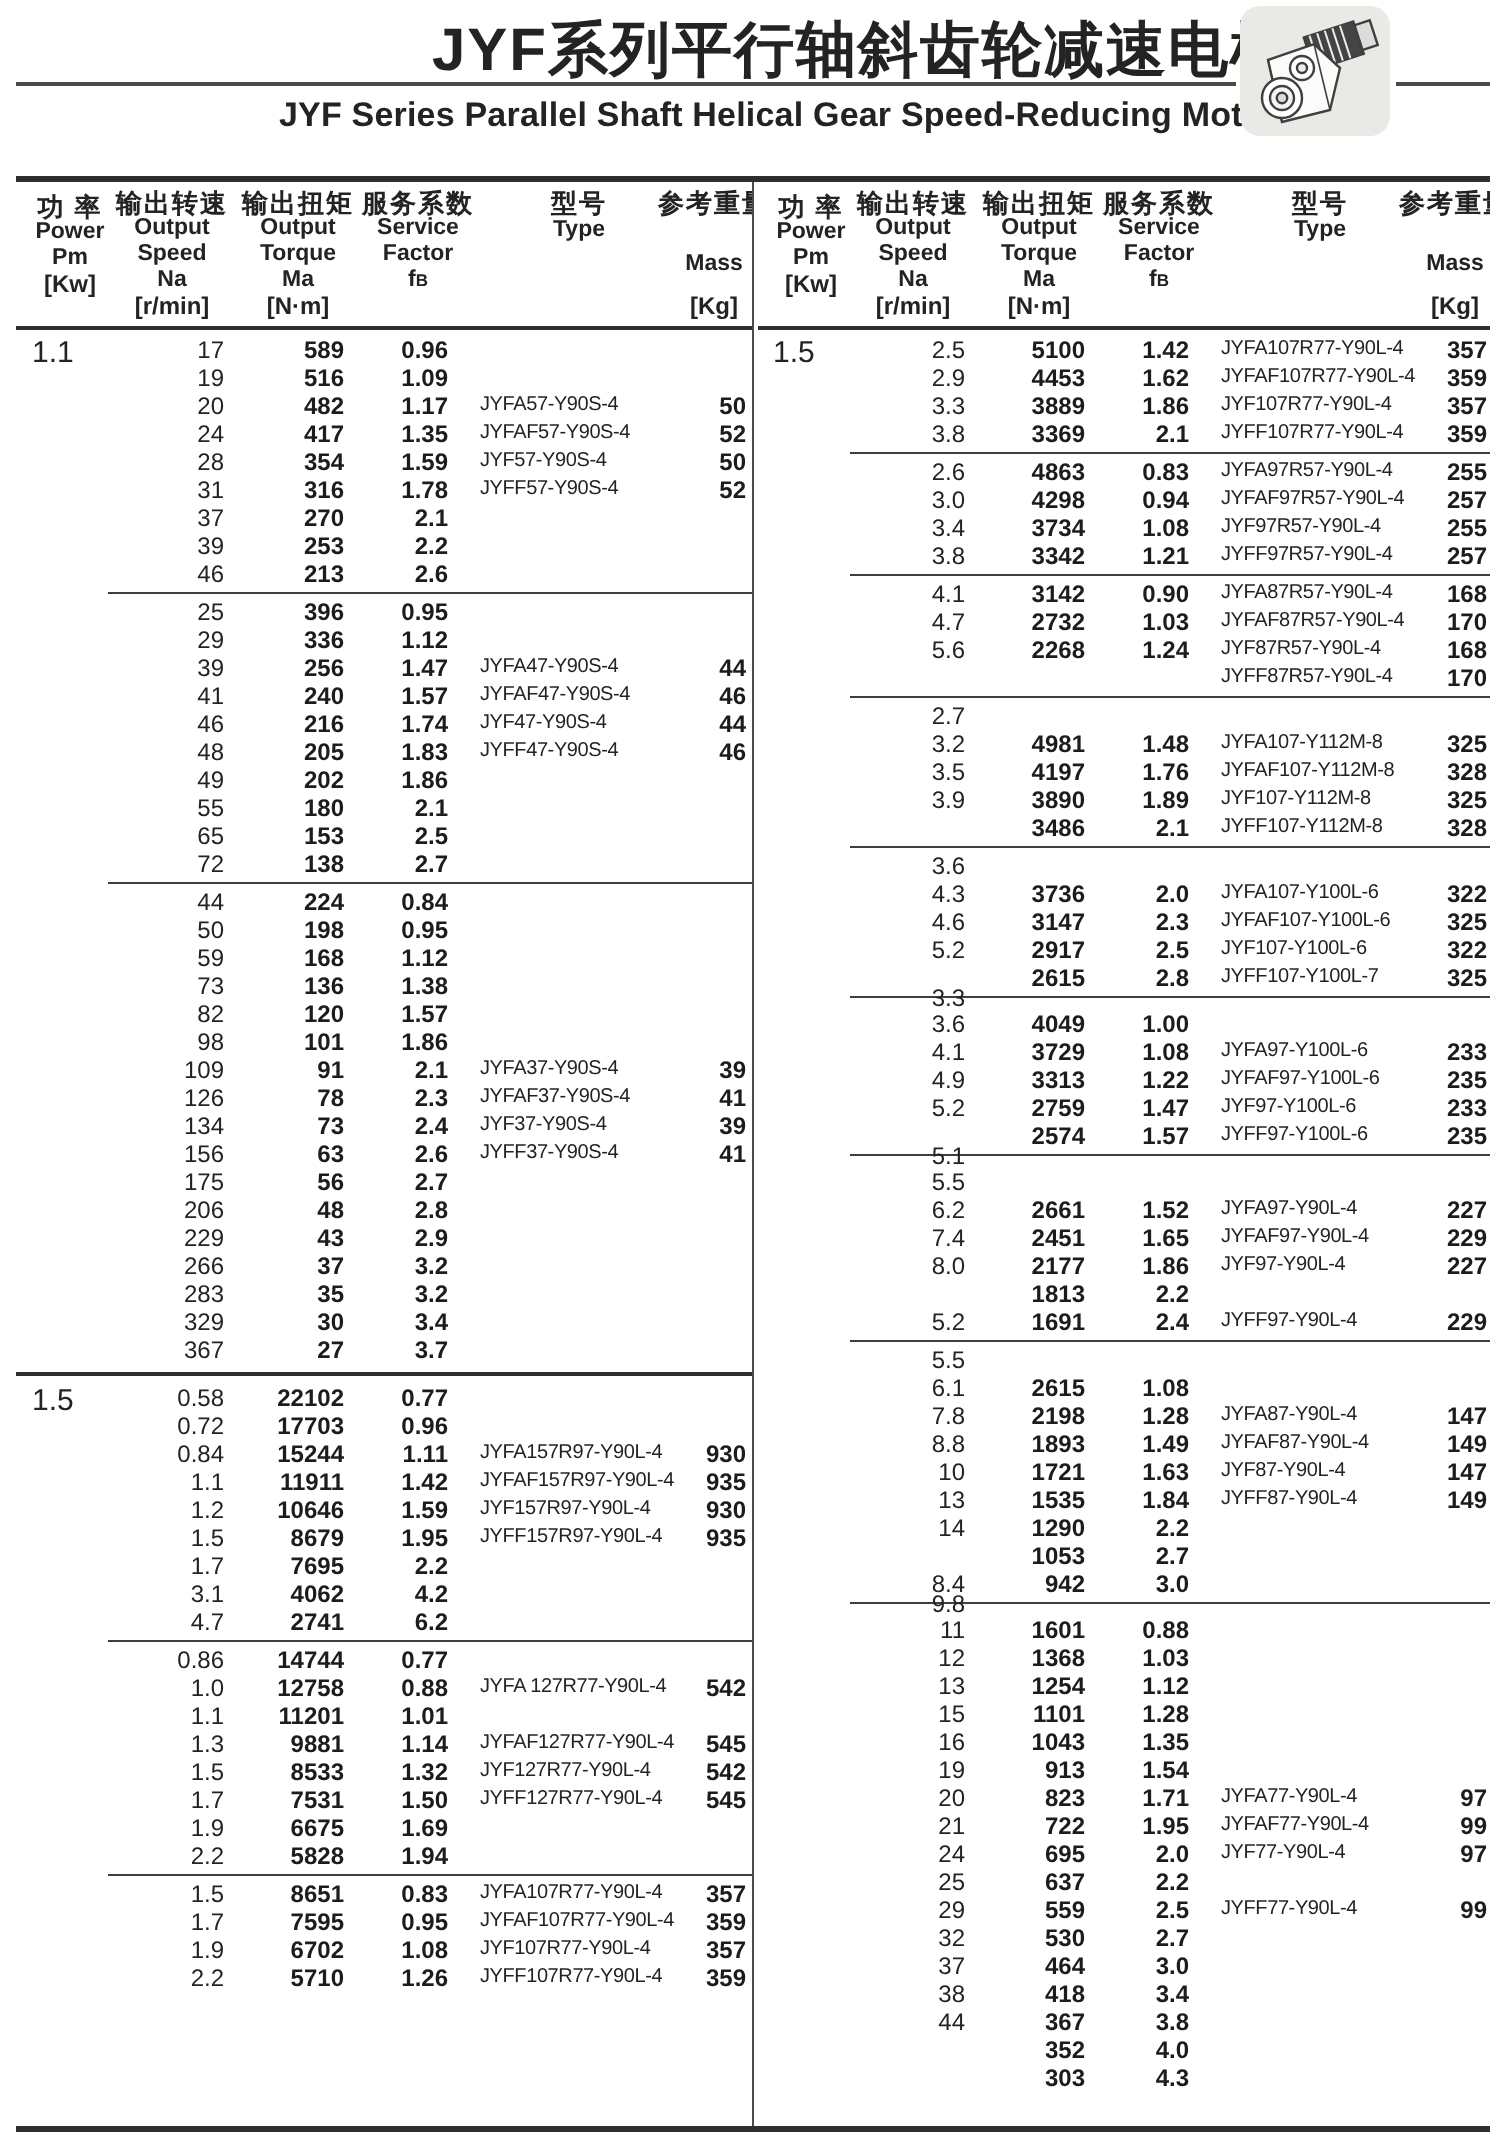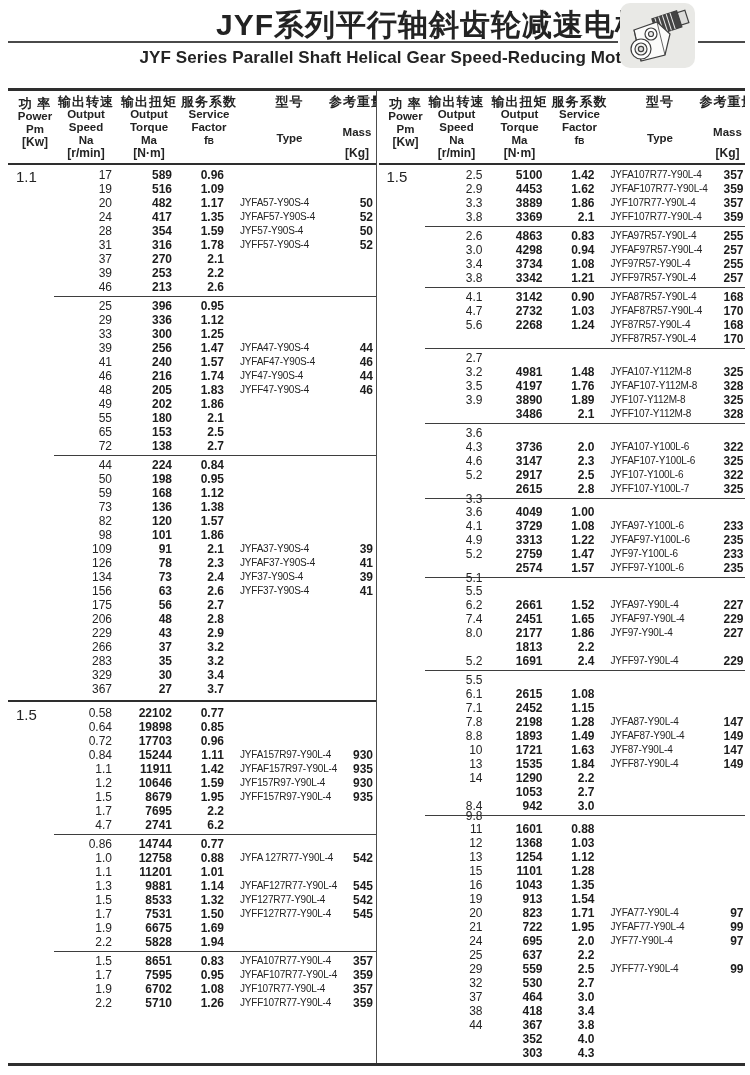--- a/index.html
+++ b/index.html
@@ -21,21 +21,21 @@
   .half.right{padding-left:2px;}
   
   .thead{display:grid;grid-template-columns:46px 64px 62px 58px 103px 32px;
          border-bottom:2px solid #2e2e2e;height:65px;padding:4px 0 3px;}
   .hc{display:flex;flex-direction:column;align-items:center;font-weight:bold;line-height:13px;}
   .hc .zh{font-size:13px;letter-spacing:1px;white-space:nowrap;}
   .hc .en{font-size:11.5px;white-space:nowrap;}
   .hc .sym{font-size:11.5px;}
   .hc .sym .sub{font-size:8.5px;}
   .hc .unit{font-size:12px;white-space:nowrap;}
-  .hc.type .en{margin-top:24px;}
+  .hc.type .en{margin-top:1px;}
   .hc.mass{height:100%;}
   .hc.mass .en{margin-top:18px;}
   .hc.mass .unit{margin-top:auto;}
   
   .tbody{padding-top:1px;}
   .section{display:grid;grid-template-columns:46px 1fr;}
   .power{font-size:15px;padding:2px 0 0 8px;}
   .groups{padding:1px 0;}
   .group{padding:1px 0;}
   .gdiv{border-top:1.5px solid #3e3e3e;margin:1px 0;}
@@ -200,27 +200,20 @@
                   <div class="c-mass"></div>
                 </div>
                 <div class="row">
                   <div class="c-speed">29</div>
                   <div class="c-torque">336</div>
                   <div class="c-factor">1.12</div>
                   <div class="c-type"></div>
                   <div class="c-mass"></div>
                 </div>
                 <div class="row">
-                  <div class="c-speed">33</div>
-                  <div class="c-torque">300</div>
-                  <div class="c-factor">1.25</div>
-                  <div class="c-type"></div>
-                  <div class="c-mass"></div>
-                </div>
-                <div class="row">
                   <div class="c-speed">39</div>
                   <div class="c-torque">256</div>
                   <div class="c-factor">1.47</div>
                   <div class="c-type">JYFA47-Y90S-4</div>
                   <div class="c-mass">44</div>
                 </div>
                 <div class="row">
                   <div class="c-speed">41</div>
                   <div class="c-torque">240</div>
                   <div class="c-factor">1.57</div>
@@ -400,27 +393,20 @@
             <div class="groups">
               <div class="group">
                 <div class="row">
                   <div class="c-speed">0.58</div>
                   <div class="c-torque">22102</div>
                   <div class="c-factor">0.77</div>
                   <div class="c-type"></div>
                   <div class="c-mass"></div>
                 </div>
                 <div class="row">
-                  <div class="c-speed">0.64</div>
-                  <div class="c-torque">19898</div>
-                  <div class="c-factor">0.85</div>
-                  <div class="c-type"></div>
-                  <div class="c-mass"></div>
-                </div>
-                <div class="row">
                   <div class="c-speed">0.72</div>
                   <div class="c-torque">17703</div>
                   <div class="c-factor">0.96</div>
                   <div class="c-type"></div>
                   <div class="c-mass"></div>
                 </div>
                 <div class="row">
                   <div class="c-speed">0.84</div>
                   <div class="c-torque">15244</div>
                   <div class="c-factor">1.11</div>
@@ -445,20 +431,27 @@
                   <div class="c-speed">1.5</div>
                   <div class="c-torque">8679</div>
                   <div class="c-factor">1.95</div>
                   <div class="c-type">JYFF157R97-Y90L-4</div>
                   <div class="c-mass">935</div>
                 </div>
                 <div class="row">
                   <div class="c-speed">1.7</div>
                   <div class="c-torque">7695</div>
                   <div class="c-factor">2.2</div>
+                  <div class="c-type"></div>
+                  <div class="c-mass"></div>
+                </div>
+                <div class="row">
+                  <div class="c-speed">3.1</div>
+                  <div class="c-torque">4062</div>
+                  <div class="c-factor">4.2</div>
                   <div class="c-type"></div>
                   <div class="c-mass"></div>
                 </div>
                 <div class="row">
                   <div class="c-speed">4.7</div>
                   <div class="c-torque">2741</div>
                   <div class="c-factor">6.2</div>
                   <div class="c-type"></div>
                   <div class="c-mass"></div>
                 </div>
@@ -866,27 +859,20 @@
                   <div class="c-mass"></div>
                 </div>
                 <div class="row">
                   <div class="c-speed">6.1</div>
                   <div class="c-torque">2615</div>
                   <div class="c-factor">1.08</div>
                   <div class="c-type"></div>
                   <div class="c-mass"></div>
                 </div>
                 <div class="row">
-                  <div class="c-speed">7.1</div>
-                  <div class="c-torque">2452</div>
-                  <div class="c-factor">1.15</div>
-                  <div class="c-type"></div>
-                  <div class="c-mass"></div>
-                </div>
-                <div class="row">
                   <div class="c-speed">7.8</div>
                   <div class="c-torque">2198</div>
                   <div class="c-factor">1.28</div>
                   <div class="c-type">JYFA87-Y90L-4</div>
                   <div class="c-mass">147</div>
                 </div>
                 <div class="row">
                   <div class="c-speed">8.8</div>
                   <div class="c-torque">1893</div>
                   <div class="c-factor">1.49</div>

